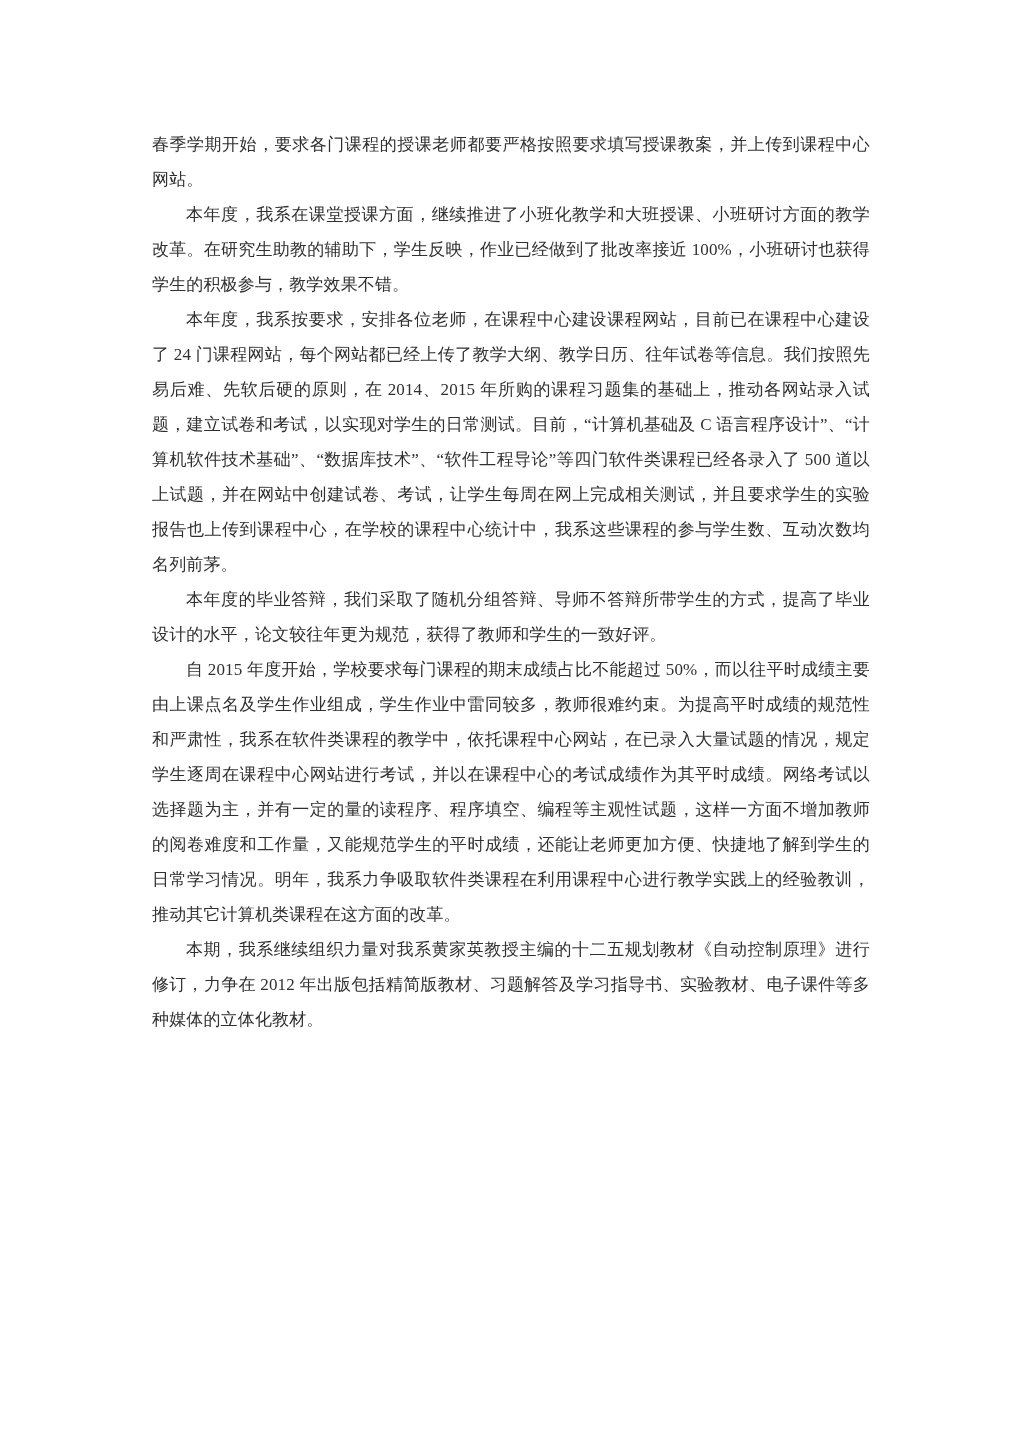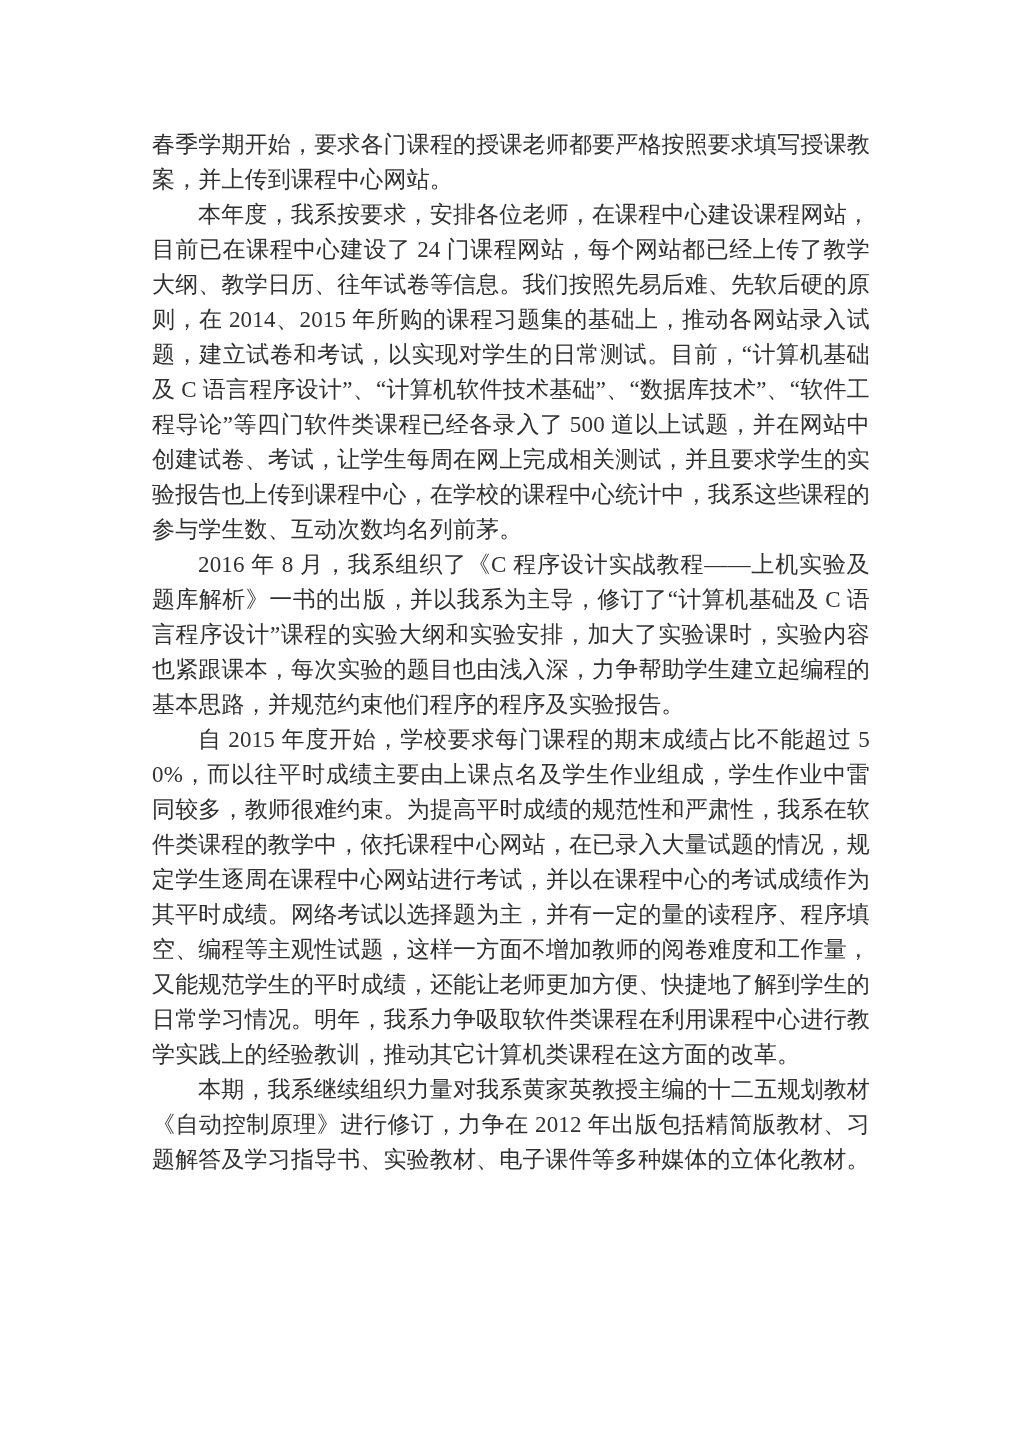--- a/index.html
+++ b/index.html
@@ -16,34 +16,35 @@
   .page {
     position: absolute;
     left: 152px;
     top: 127px;
     width: 718px;
   }
   .para {
     margin: 0;
     padding: 0;
     font-family: "Liberation Serif", "DejaVu Serif", serif;
-    font-size: 23px;
+    font-size: 17px;
     line-height: 35px;
     color: #303030;
     text-align: justify;
     text-indent: 2em;
     letter-spacing: 0.15px;
     word-break: break-all;
   }
   .para.no-indent {
     text-indent: 0;
   }
 </style>
 </head>
 <body>
 
 <div class="page">
   <p class="para no-indent">春季学期开始，要求各门课程的授课老师都要严格按照要求填写授课教案，并上传到课程中心网站。</p>
+  <p class="para">本年度，我系在课堂授课方面，继续推进了小班化教学和大班授课、小班研讨方面的教学改革。在研究生助教的辅助下，学生反映，作业已经做到了批改率接近 100%，小班研讨也获得学生的积极参与，教学效果不错。</p>
   <p class="para">本年度，我系按要求，安排各位老师，在课程中心建设课程网站，目前已在课程中心建设了 24 门课程网站，每个网站都已经上传了教学大纲、教学日历、往年试卷等信息。我们按照先易后难、先软后硬的原则，在 2014、2015 年所购的课程习题集的基础上，推动各网站录入试题，建立试卷和考试，以实现对学生的日常测试。目前，“计算机基础及 C 语言程序设计”、“计算机软件技术基础”、“数据库技术”、“软件工程导论”等四门软件类课程已经各录入了 500 道以上试题，并在网站中创建试卷、考试，让学生每周在网上完成相关测试，并且要求学生的实验报告也上传到课程中心，在学校的课程中心统计中，我系这些课程的参与学生数、互动次数均名列前茅。</p>
-  <p class="para">2016 年 8 月，我系组织了《C 程序设计实战教程——上机实验及题库解析》一书的出版，并以我系为主导，修订了“计算机基础及 C 语言程序设计”课程的实验大纲和实验安排，加大了实验课时，实验内容也紧跟课本，每次实验的题目也由浅入深，力争帮助学生建立起编程的基本思路，并规范约束他们程序的程序及实验报告。</p>
+  <p class="para">本年度的毕业答辩，我们采取了随机分组答辩、导师不答辩所带学生的方式，提高了毕业设计的水平，论文较往年更为规范，获得了教师和学生的一致好评。</p>
   <p class="para">自 2015 年度开始，学校要求每门课程的期末成绩占比不能超过 50%，而以往平时成绩主要由上课点名及学生作业组成，学生作业中雷同较多，教师很难约束。为提高平时成绩的规范性和严肃性，我系在软件类课程的教学中，依托课程中心网站，在已录入大量试题的情况，规定学生逐周在课程中心网站进行考试，并以在课程中心的考试成绩作为其平时成绩。网络考试以选择题为主，并有一定的量的读程序、程序填空、编程等主观性试题，这样一方面不增加教师的阅卷难度和工作量，又能规范学生的平时成绩，还能让老师更加方便、快捷地了解到学生的日常学习情况。明年，我系力争吸取软件类课程在利用课程中心进行教学实践上的经验教训，推动其它计算机类课程在这方面的改革。</p>
   <p class="para">本期，我系继续组织力量对我系黄家英教授主编的十二五规划教材《自动控制原理》进行修订，力争在 2012 年出版包括精简版教材、习题解答及学习指导书、实验教材、电子课件等多种媒体的立体化教材。</p>
 </div>
 
 </body></html>

